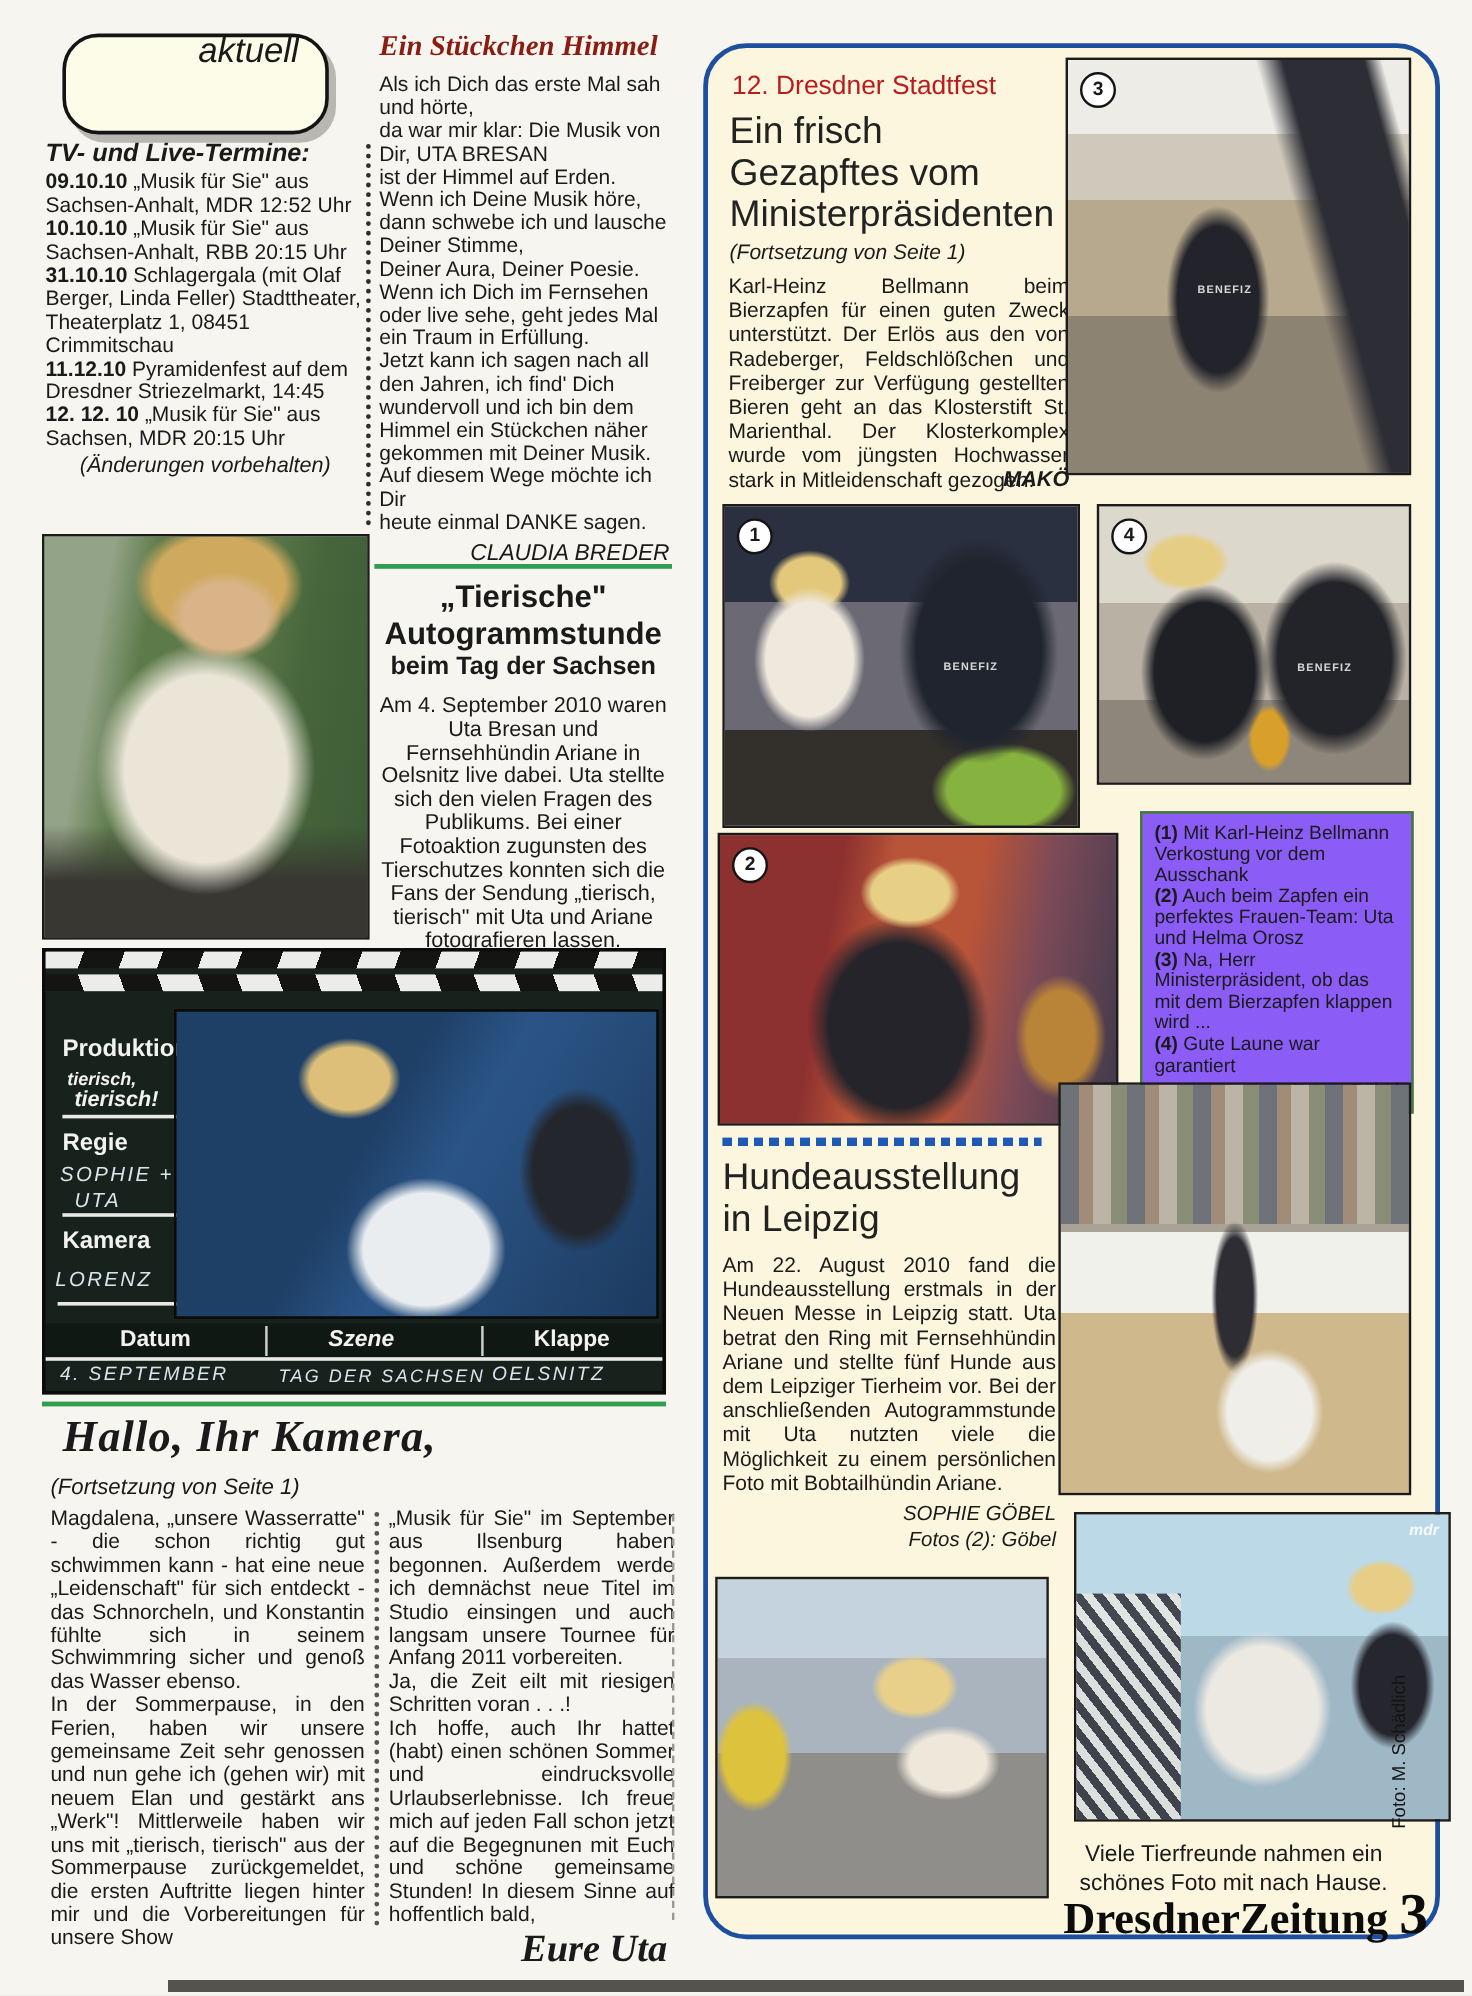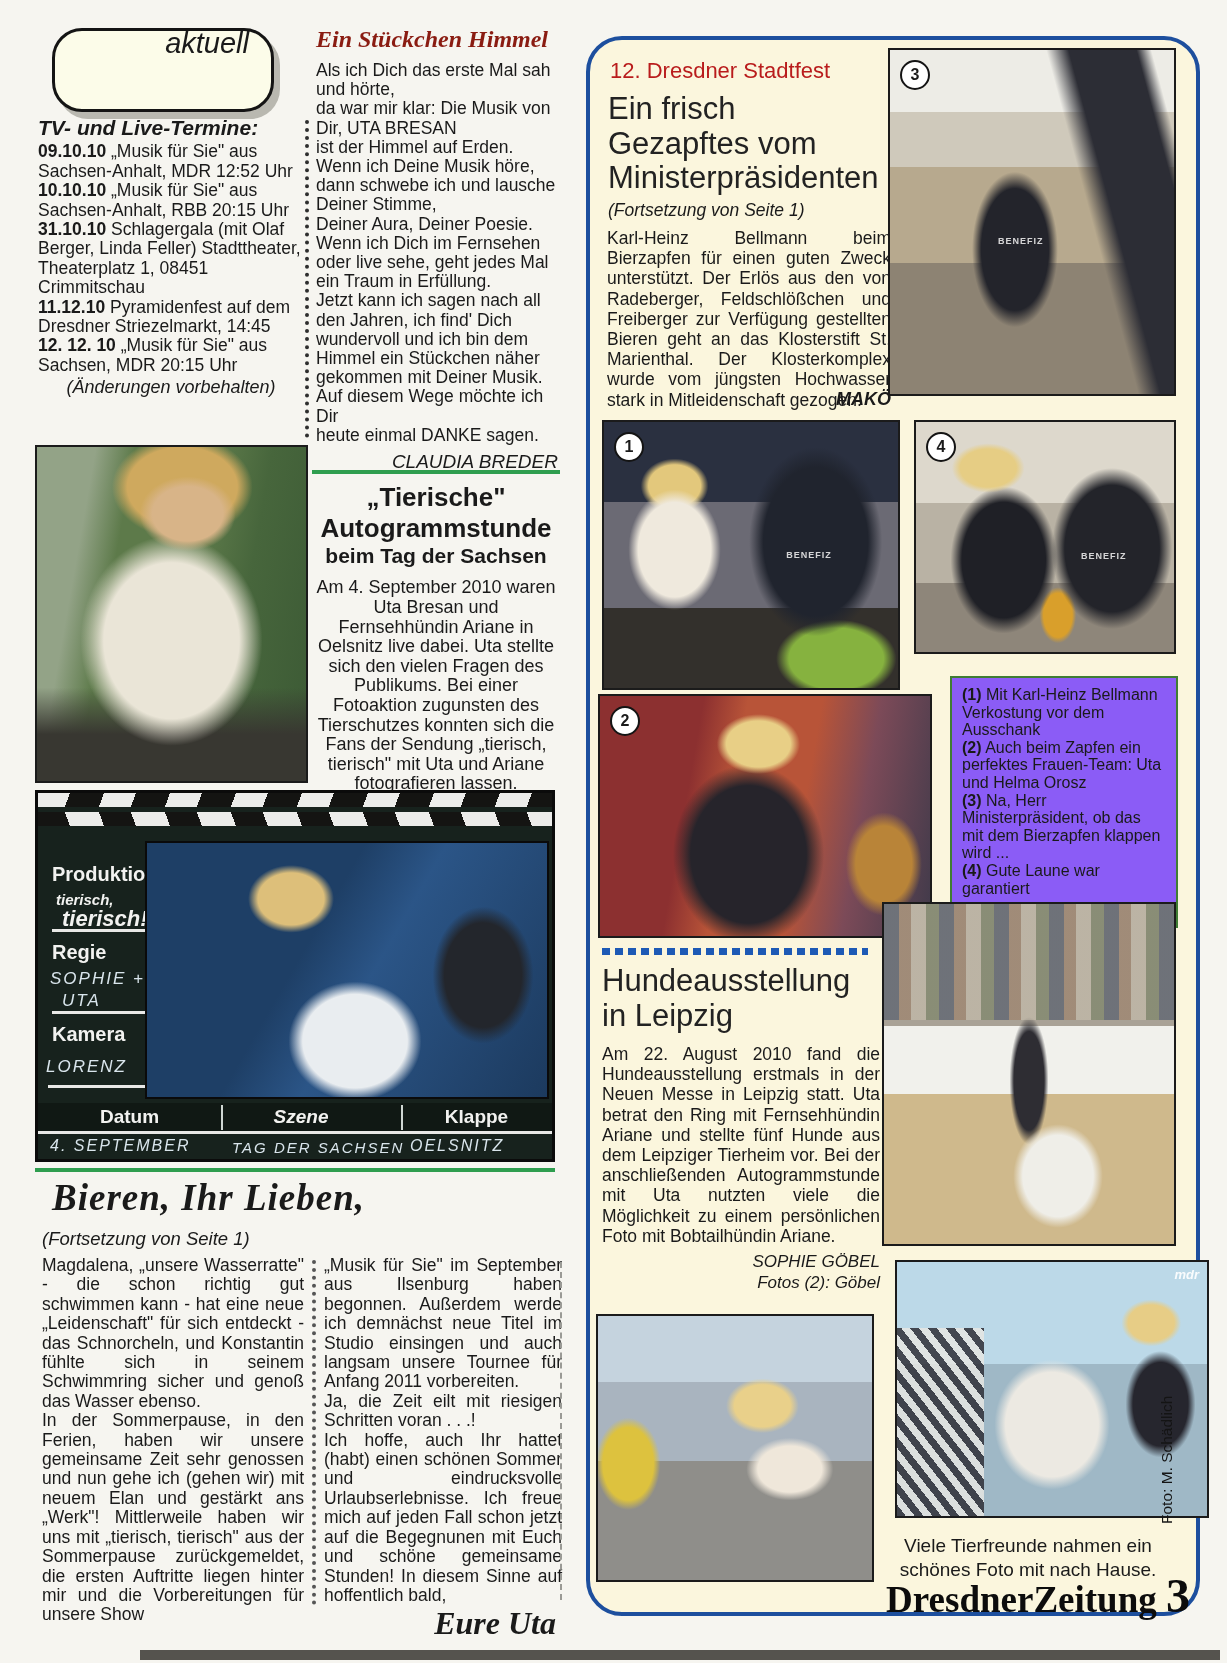--- a/index.html
+++ b/index.html
@@ -106,21 +106,21 @@
   .tier-credit { font-size:17px; text-align:right; padding-right:80px; margin-top:8px; }
 
   
   .clap { left:35px; top:790px; width:520px; height:372px; background:#17221d;
     border:3px solid #0b0b0b; color:#f2f2f0; }
   .clap-stripe { position:absolute; left:0; width:100%; height:14px;
     background:repeating-linear-gradient(110deg, #ececea 0 30px, #141412 30px 62px); }
   .clap-stripe.s2 { background:repeating-linear-gradient(70deg, #141412 0 30px, #ececea 30px 62px); }
   .clap-label { position:absolute; font-size:20px; font-weight:bold; }
   .clap-logo1 { position:absolute; font-size:15px; font-weight:bold; font-style:italic; }
-  .clap-logo2 { position:absolute; font-size:22px; font-weight:bold; font-style:italic; }
+  .clap-logo2 { position:absolute; font-size:18px; font-weight:bold; font-style:italic; }
   .hand { position:absolute; font-size:17px; font-style:italic; letter-spacing:2px; color:#d9e5ec; }
   .wrule { position:absolute; height:3px; background:#e8e8e6; }
   .clap-bottom { position:absolute; left:0; top:310px; width:100%; height:28px; background:#101814; }
   .clap-colhead { position:absolute; top:313px; font-size:19px; font-weight:bold; text-align:center; }
   .clap-sep { position:absolute; top:312px; width:2px; height:25px; background:#cfd6d2; }
   .clap-underline { position:absolute; left:0; top:338px; width:100%; height:3px; background:#e8e8e6; }
 
   
   .script { font-family:"Liberation Serif", serif; font-style:italic; font-weight:bold; }
   .hallo-head { left:52px; top:1176px; font-size:37px; letter-spacing:1px; }
@@ -234,21 +234,21 @@
     <div class="clap-sep" style="left:183px;"></div>
     <div class="clap-sep" style="left:363px;"></div>
     <div class="clap-underline"></div>
     <div class="hand" style="left:12px; top:344px; font-size:16px;">4. SEPTEMBER</div>
     <div class="hand" style="left:194px; top:346px; font-size:15px;">TAG DER SACHSEN</div>
     <div class="hand" style="left:372px; top:344px; font-size:16px;">OELSNITZ</div>
   </div>
 
   <div class="abs rule-green" style="left:35px; top:1168px; width:520px;"></div>
 
-  <div class="abs script hallo-head">Bieren, Ihr Lieben,</div>
+  <div class="abs script hallo-head">Hallo, Ihr Kamera,</div>
   <div class="abs hallo-note">(Fortsetzung von Seite 1)</div>
   <div class="abs hallo-col preline just" style="left:42px; top:1256px; width:262px;">Magdalena, „unsere Wasserratte" - die schon richtig gut schwimmen kann - hat eine neue „Leidenschaft" für sich entdeckt - das Schnorcheln, und Konstantin fühlte sich in seinem Schwimmring sicher und genoß das Wasser ebenso.
 In der Sommerpause, in den Ferien, haben wir unsere gemeinsame Zeit sehr genossen und nun gehe ich (gehen wir) mit neuem Elan und gestärkt ans „Werk"! Mittlerweile haben wir uns mit „tierisch, tierisch" aus der Sommerpause zurückgemeldet, die ersten Auftritte liegen hinter mir und die Vorbereitungen für unsere Show</div>
   <div class="abs vdot" style="left:312px; top:1260px; height:345px; border-color:#555;"></div>
   <div class="abs" style="left:324px; top:1256px; width:238px;">
     <div class="hallo-col preline just">„Musik für Sie" im September aus Ilsenburg haben begonnen. Außerdem werde ich demnächst neue Titel im Studio einsingen und auch langsam unsere Tournee für Anfang 2011 vorbereiten.
 Ja, die Zeit eilt mit riesigen Schritten voran . . .!
 Ich hoffe, auch Ihr hattet (habt) einen schönen Sommer und eindrucksvolle Urlaubserlebnisse. Ich freue mich auf jeden Fall schon jetzt auf die Begegnunen mit Euch und schöne gemeinsame Stunden! In diesem Sinne auf hoffentlich bald,</div>
     <div class="script hallo-sig">Eure Uta</div>
   </div>

